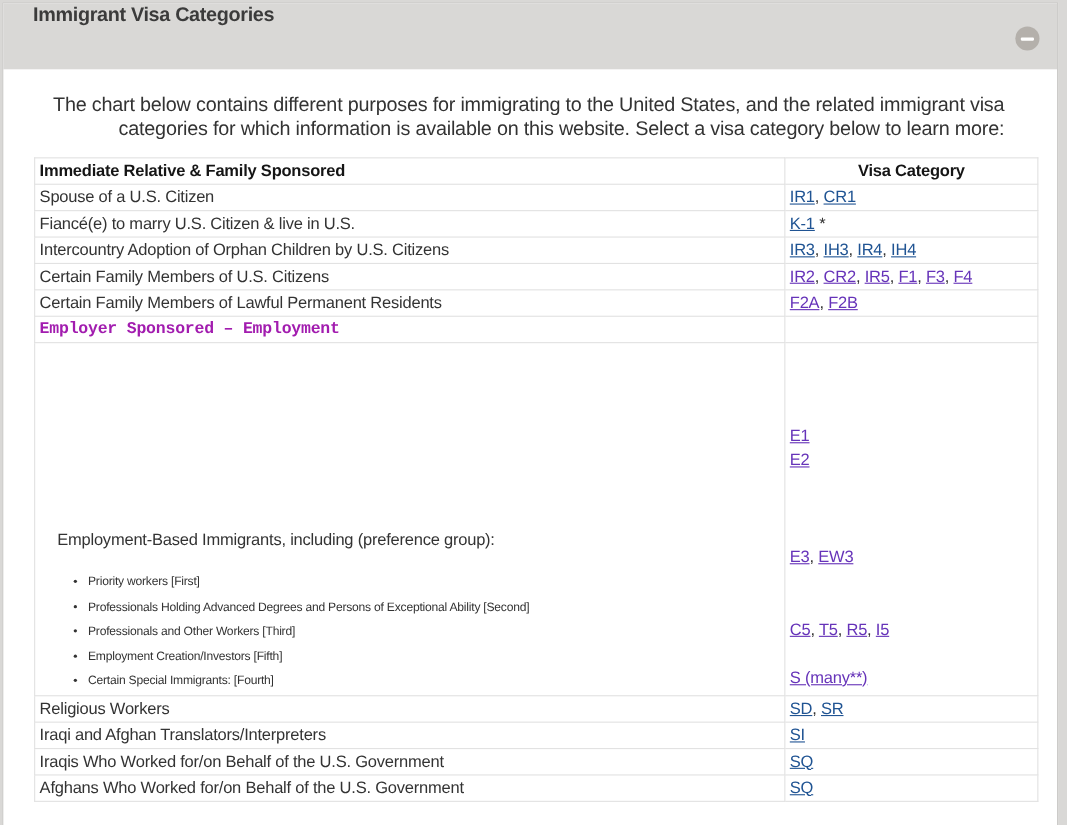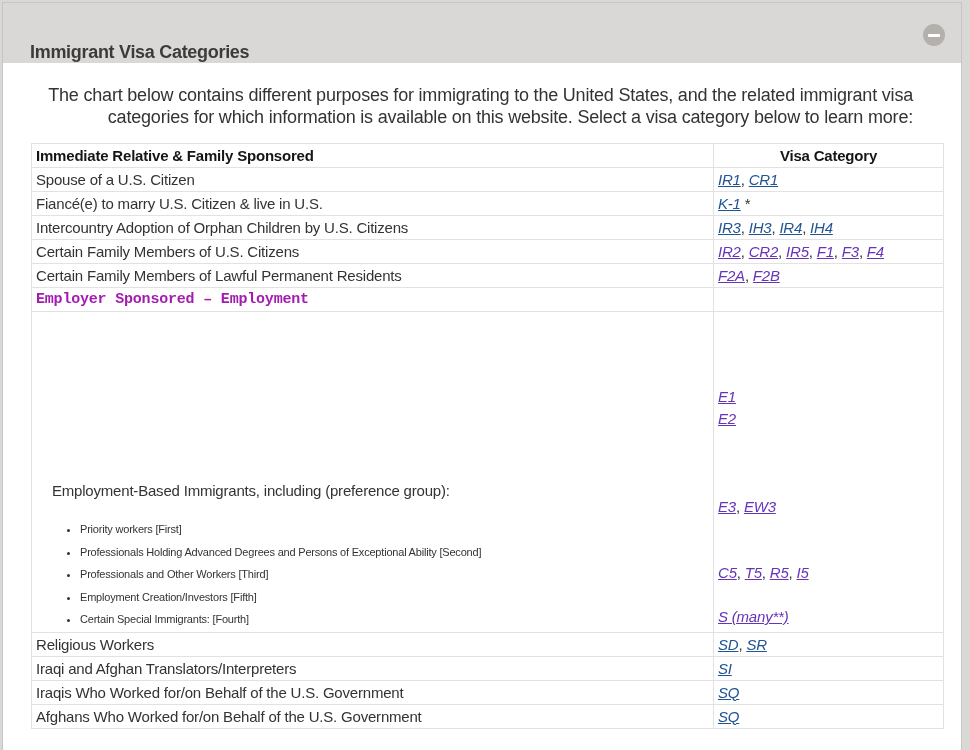--- a/index.html
+++ b/index.html
@@ -17,21 +17,21 @@
     font-family:"Liberation Sans", sans-serif;
     letter-spacing:-0.2px;
     color:var(--text);
   }
   .panel{
     position:absolute;left:2px;top:2px;width:960px;height:1200px;
     background:#ffffff;border:1px solid #c7c6c4;
   }
   .panel-header{
     height:60px;background:var(--bar-gray);
-    display:flex;align-items:flex-end;
+    display:flex;align-items:flex-start;
     padding:0 16px 0 27px;position:relative;
     cursor:pointer;
   }
   .panel-title{
     font-size:18px;font-weight:bold;color:#3b3b3b;letter-spacing:-0.3px;
   }
   .collapse-btn{
     position:absolute;right:16px;top:21px;
     width:22px;height:22px;border-radius:50%;
     background:#b4b0ab;display:flex;align-items:center;justify-content:center;
@@ -49,21 +49,21 @@
     border:1px solid var(--border-gray);
     padding:1px 4px;
     font-size:15px;line-height:21px;color:var(--text);
     vertical-align:middle;
     overflow:hidden;white-space:nowrap;
   }
   .visa-table th{font-weight:bold;color:#151515;margin-left:30px;}
   th.col1{width:682px;text-align:left;}
   th.col2{width:230px;text-align:center;}
   td.section-cell{font-weight:bold;color:#a21caf;font-family:Liberation Mono, monospace;}
-  a.visa-link{text-decoration:underline;cursor:pointer;font-style:italic;}
+  a.visa-link{text-decoration:underline;cursor:pointer;}
   a.visa-link.blue{color:var(--link-blue);}
   a.visa-link.visited{color:var(--link-purple);}
   .suffix{color:#333;}
   td.complex-left{
     vertical-align:top;padding-top:152px;white-space:normal;
   }
   td.complex-left p{margin:16px;font-size:15px;line-height:22px;}
   td.complex-left ul{
     margin:16px 0 0 0;padding-left:44px;list-style:disc;
   }

